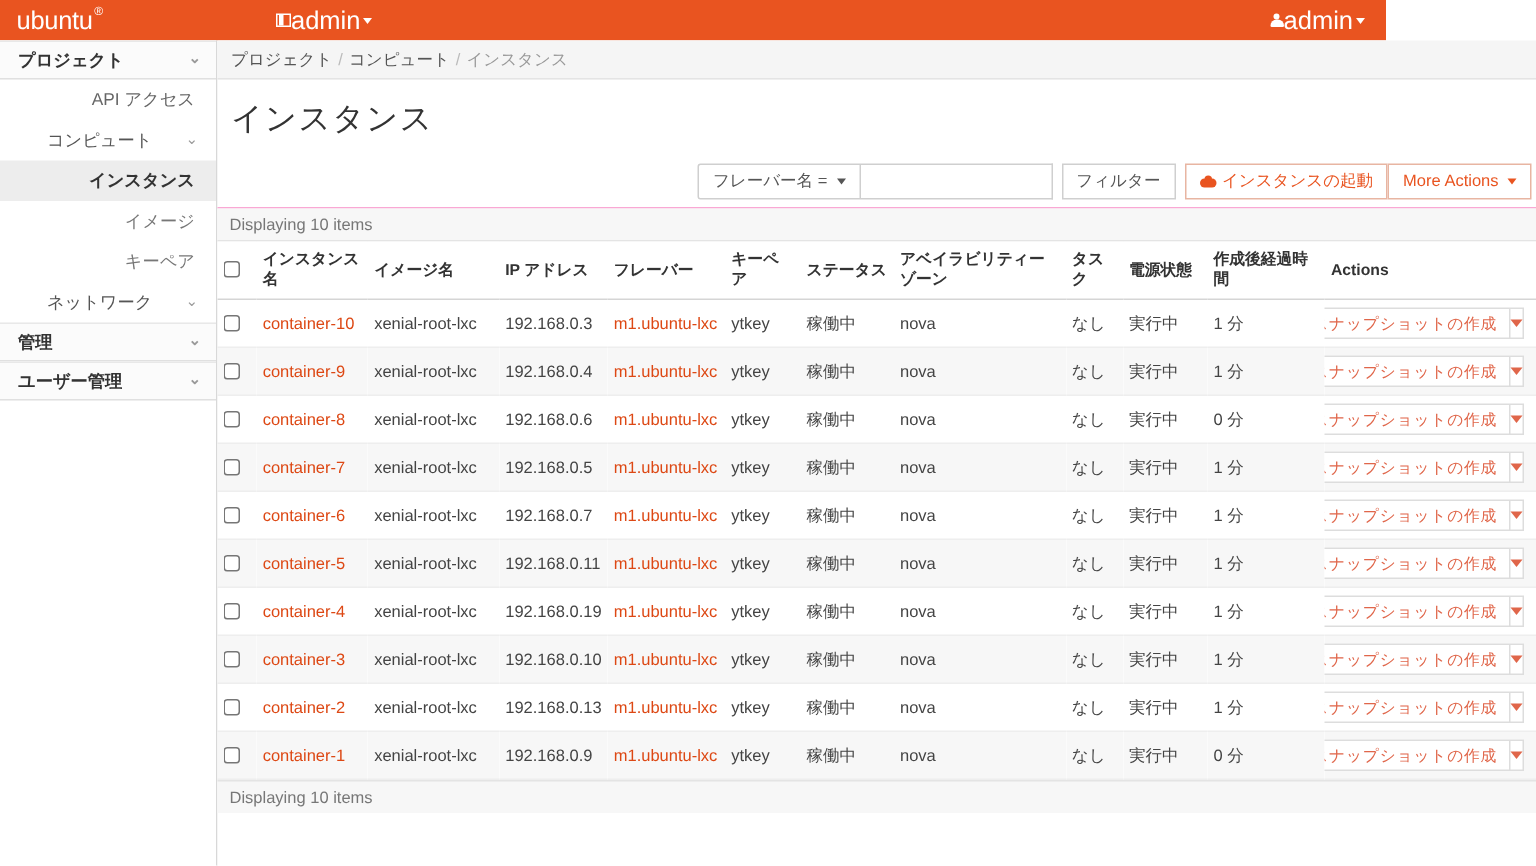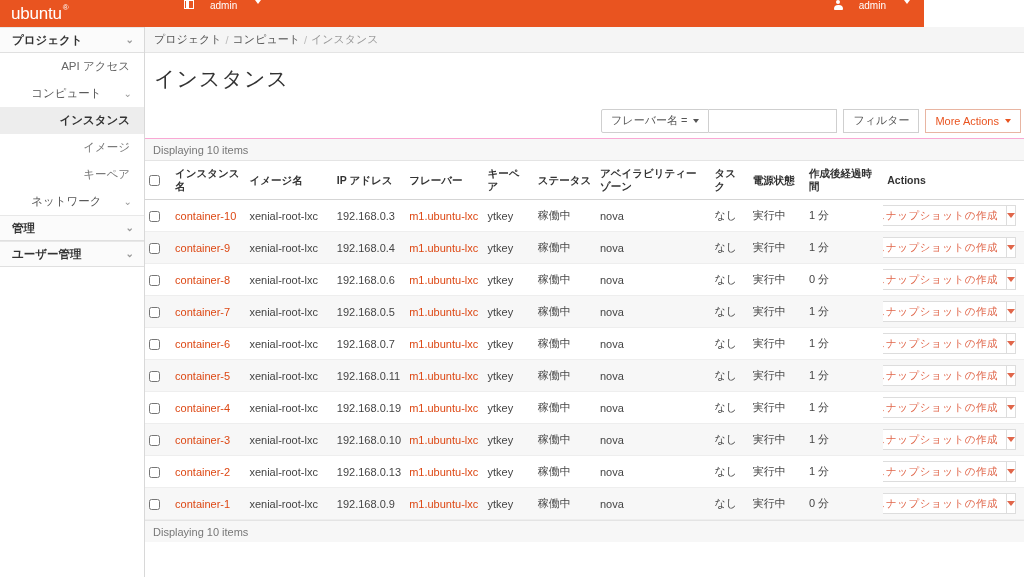--- a/index.html
+++ b/index.html
@@ -35,25 +35,25 @@
   }
   #brand .logo-mark {
     font-size: 8px;
     vertical-align: super;
     position: relative;
     top: -2px;
     left: 1px;
   }
   .nav-item {
     color: #ffffff;
-    font-size: 10px;
+    font-size: 17px;
     padding: 0 9px;
     height: 27px;
-    display: flex; 
-    gap: 16px;
+    display: flex; align-items: center;
+    gap: 0;
     cursor: pointer;
   }
   #navbar-left-items { display:flex; align-items:center; margin-left: 30px; }
   #navbar-right { margin-left: auto; display: flex; align-items: center; padding-right: 5px; }
   .caret-down {
     display: inline-block;
     width: 0; height: 0;
     border-left: 3.5px solid transparent;
     border-right: 3.5px solid transparent;
     border-top: 4px solid currentColor;
@@ -418,20 +418,24 @@
   </div>
 
   <div id="toolbar">
     <div class="btn filter-select">
       <span>フレーバー名 =</span>
       <span class="caret-down" style="border-top-color:#555;"></span>
     </div>
     <input id="filter-input" type="text" value="" placeholder="" style="">
     <div class="btn" id="btn-filter">
       <span>フィルター</span>
+    </div>
+    <div class="btn btn-orange-outline" id="btn-launch">
+      <span class="ico-cloud"></span>
+      <span>インスタンスの起動</span>
     </div>
     <div class="btn btn-orange-outline" id="btn-more">
       <span>More Actions</span>
       <span class="caret-down" style="border-top-color:#e95420;"></span>
     </div>
   </div>
 
   <div id="table-wrap">
     <div class="table-status-bar">Displaying 10 items</div>
 

